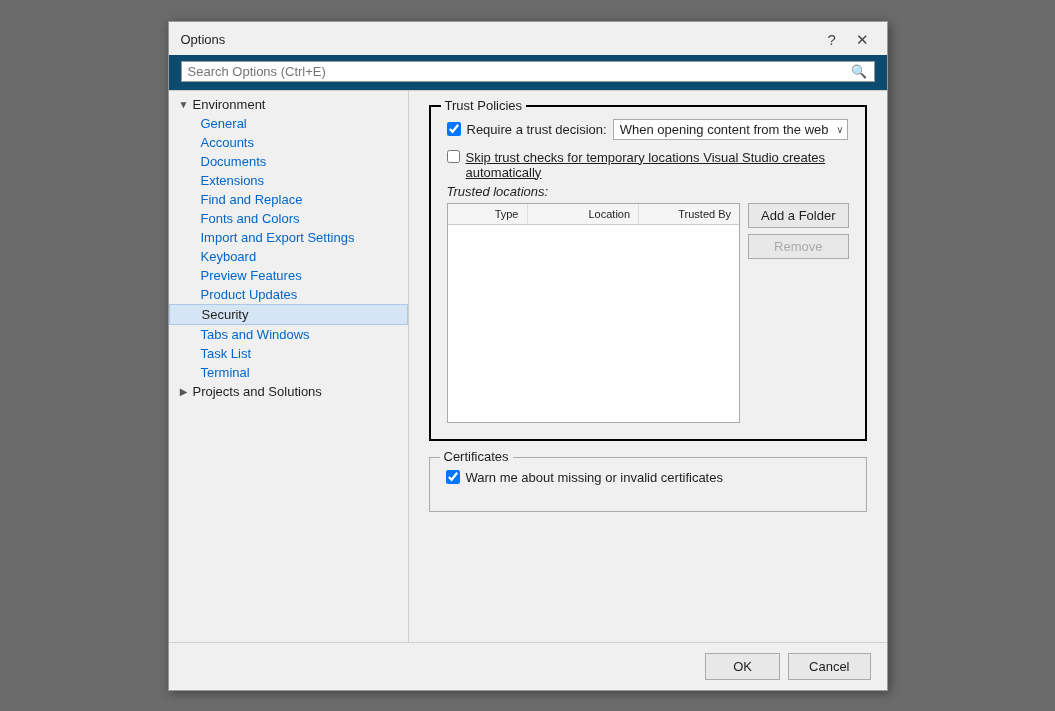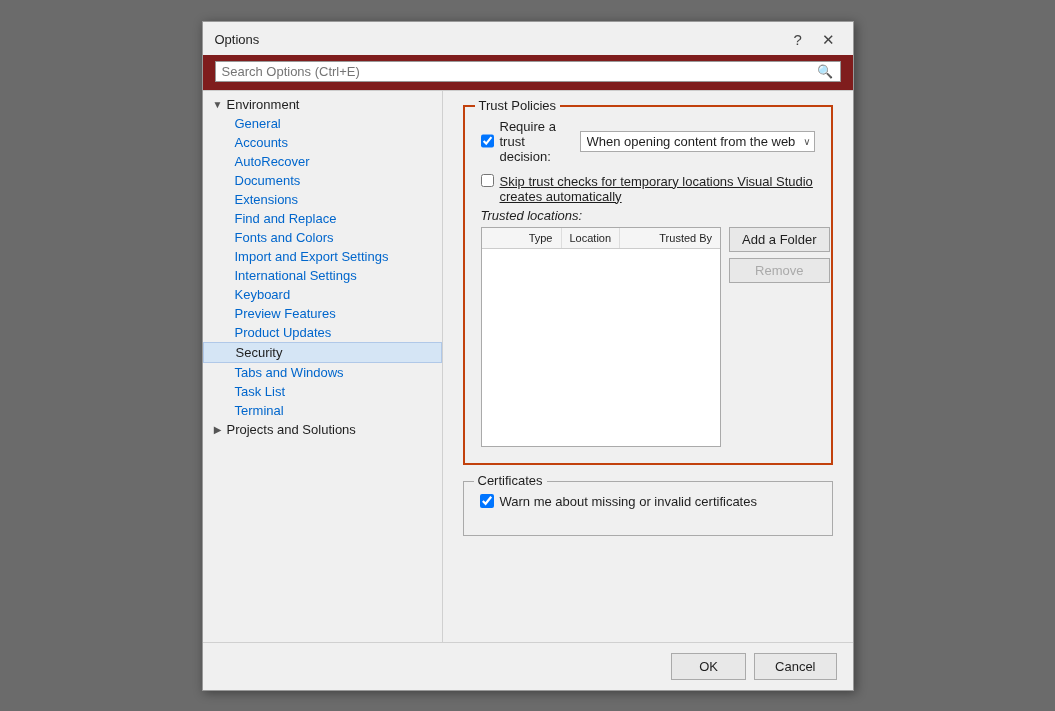--- a/index.html
+++ b/index.html
@@ -8,23 +8,23 @@
       display: flex;
       justify-content: center;
       align-items: center;
       width: 1055px;
       height: 711px;
       font-family: 'Segoe UI', sans-serif;
       font-size: 13px;
       color: #1e1e1e;
     }
     .dialog {
-      background: #7f1d1d;
+      background: #0c4a6e;
       border: 1px solid #999;
-      width: 652px;
+      width: 720px;
       height: 670px;
       display: flex;
       flex-direction: column;
       box-shadow: 2px 2px 10px rgba(0,0,0,0.4);
     }
     .title-bar {
       background: #f0f0f0;
       display: flex;
       align-items: center;
       justify-content: space-between;
@@ -126,21 +126,21 @@
       flex-direction: column;
     }
     .section-box {
       border: 1px solid #aaa;
       padding: 12px 16px 16px 16px;
       margin-bottom: 16px;
       position: relative;
       background: #f0f0f0;
     }
     .section-box.highlighted {
-      border: 2px solid #c2410c;
+      border: 2px solid #000000;
     }
     .section-label {
       position: absolute;
       top: -9px;
       left: 10px;
       background: #f0f0f0;
       padding: 0 4px;
       font-size: 13px;
       color: #1e1e1e;
     }
@@ -300,39 +300,33 @@
         <span class="expand-icon">▼</span>
         <span class="item-text dark">Environment</span>
       </div>
       <div class="tree-item">
         <span style="padding-left:24px;" class="item-text">General</span>
       </div>
       <div class="tree-item">
         <span style="padding-left:24px;" class="item-text">Accounts</span>
       </div>
       <div class="tree-item">
-        <span style="padding-left:24px;" class="item-text">AutoRecover</span>
-      </div>
-      <div class="tree-item">
         <span style="padding-left:24px;" class="item-text">Documents</span>
       </div>
       <div class="tree-item">
         <span style="padding-left:24px;" class="item-text">Extensions</span>
       </div>
       <div class="tree-item">
         <span style="padding-left:24px;" class="item-text">Find and Replace</span>
       </div>
       <div class="tree-item">
         <span style="padding-left:24px;" class="item-text">Fonts and Colors</span>
       </div>
       <div class="tree-item">
         <span style="padding-left:24px;" class="item-text">Import and Export Settings</span>
-      </div>
-      <div class="tree-item">
-        <span style="padding-left:24px;" class="item-text">International Settings</span>
       </div>
       <div class="tree-item">
         <span style="padding-left:24px;" class="item-text">Keyboard</span>
       </div>
       <div class="tree-item">
         <span style="padding-left:24px;" class="item-text">Preview Features</span>
       </div>
       <div class="tree-item">
         <span style="padding-left:24px;" class="item-text">Product Updates</span>
       </div>

